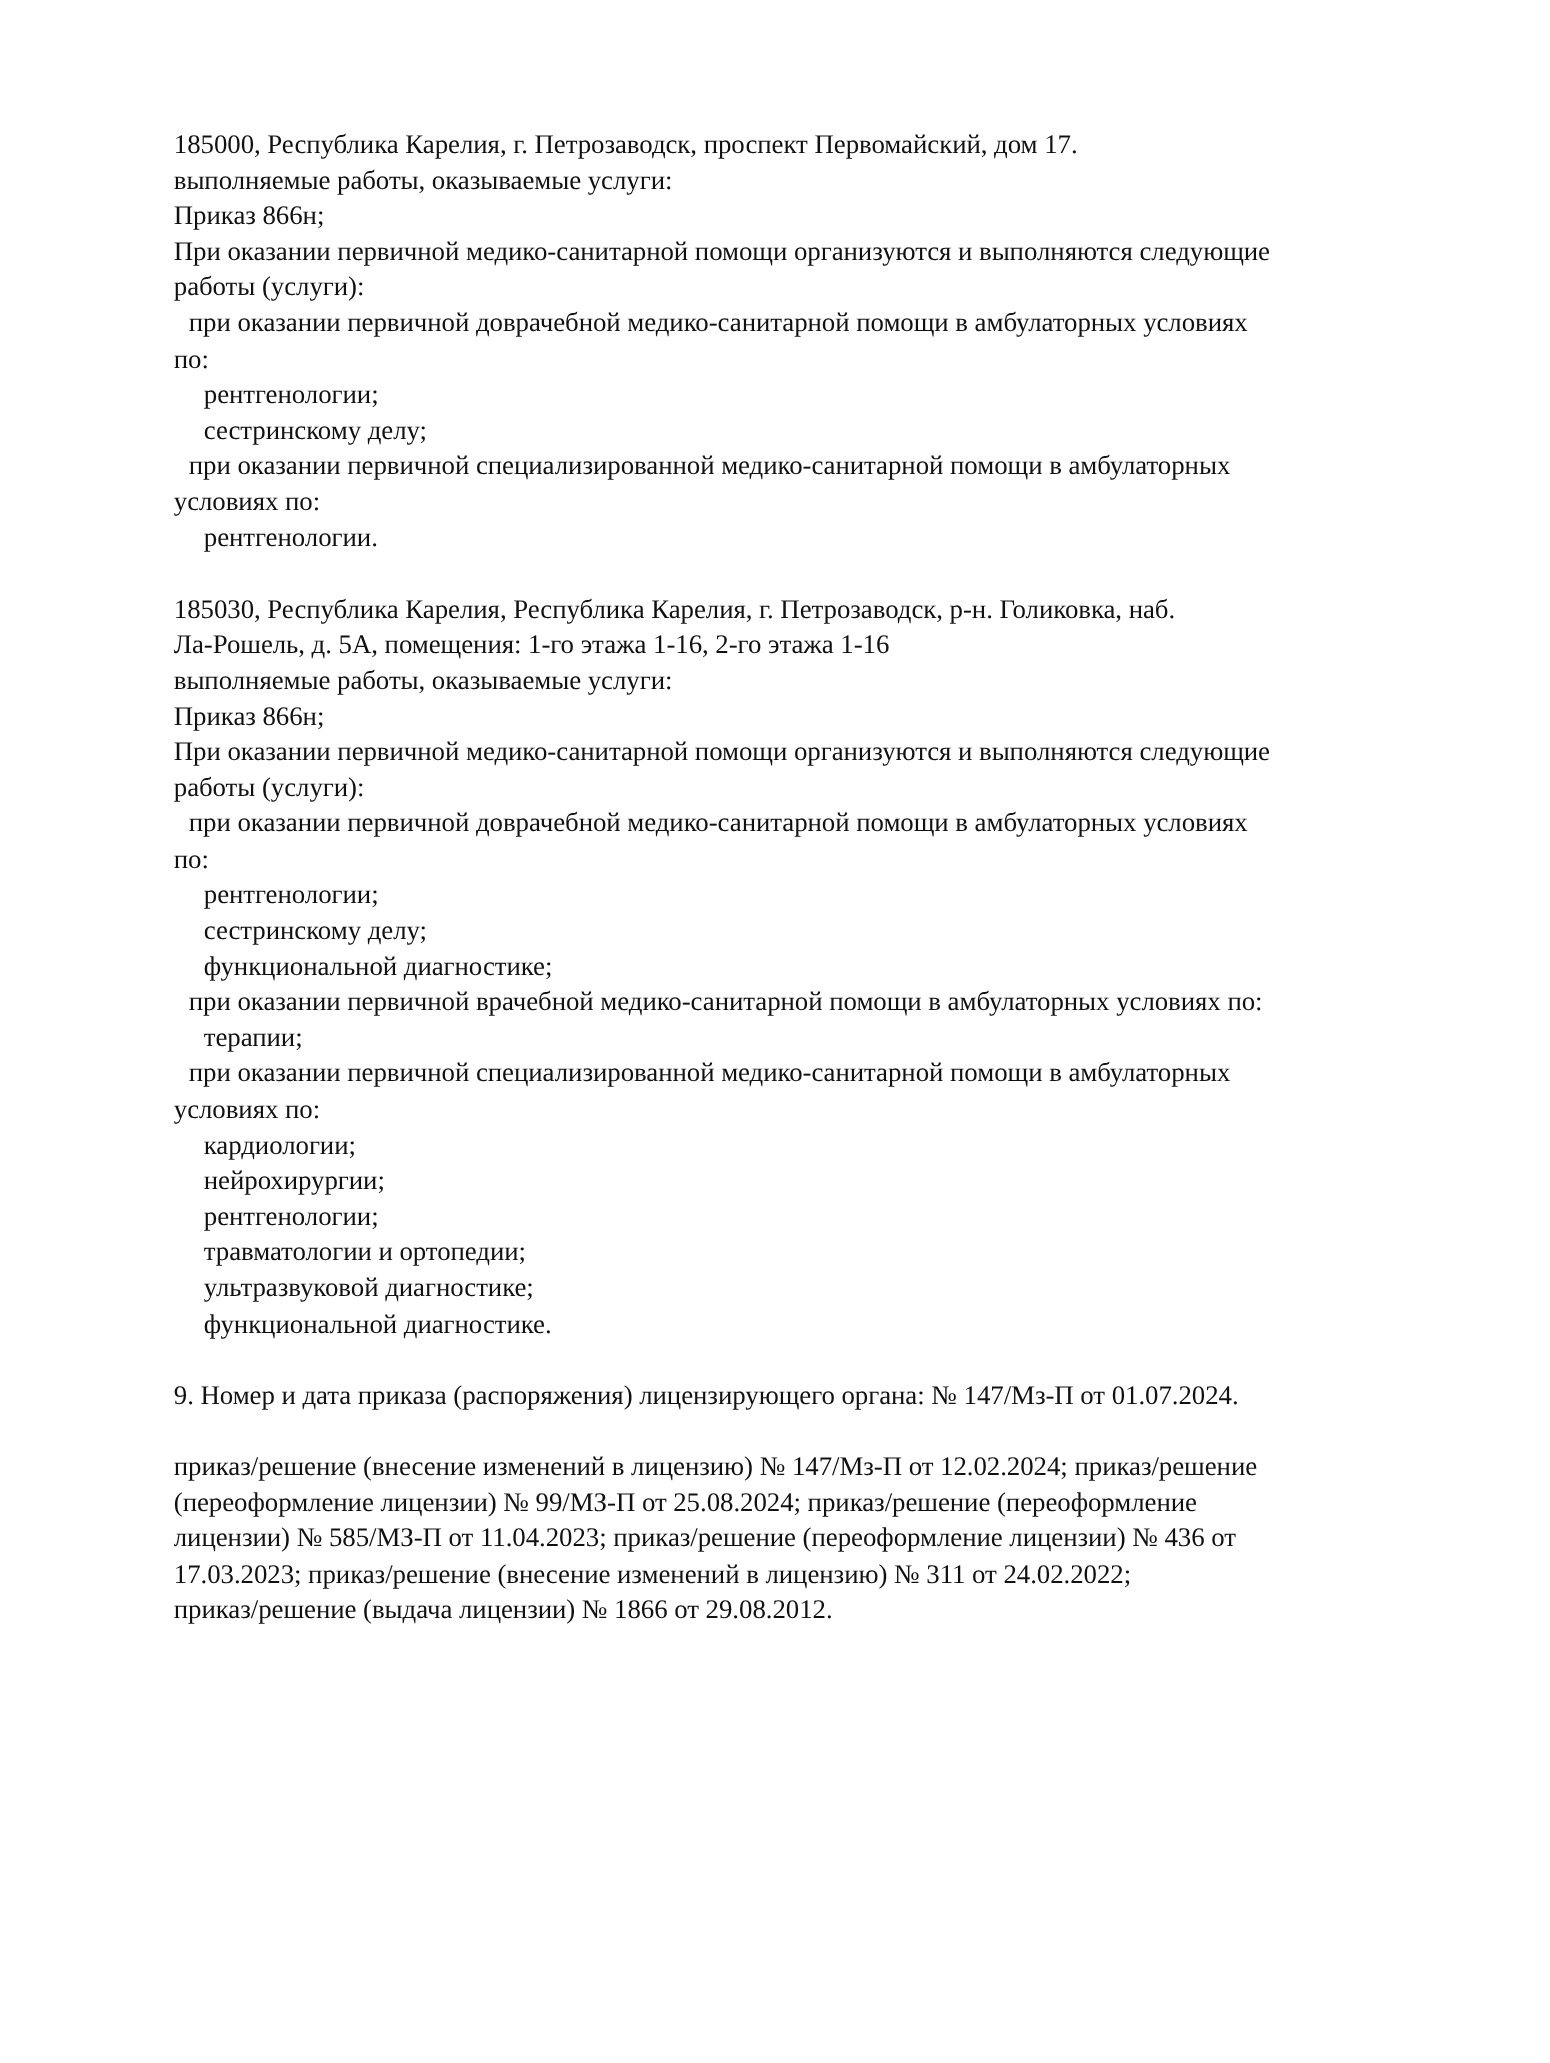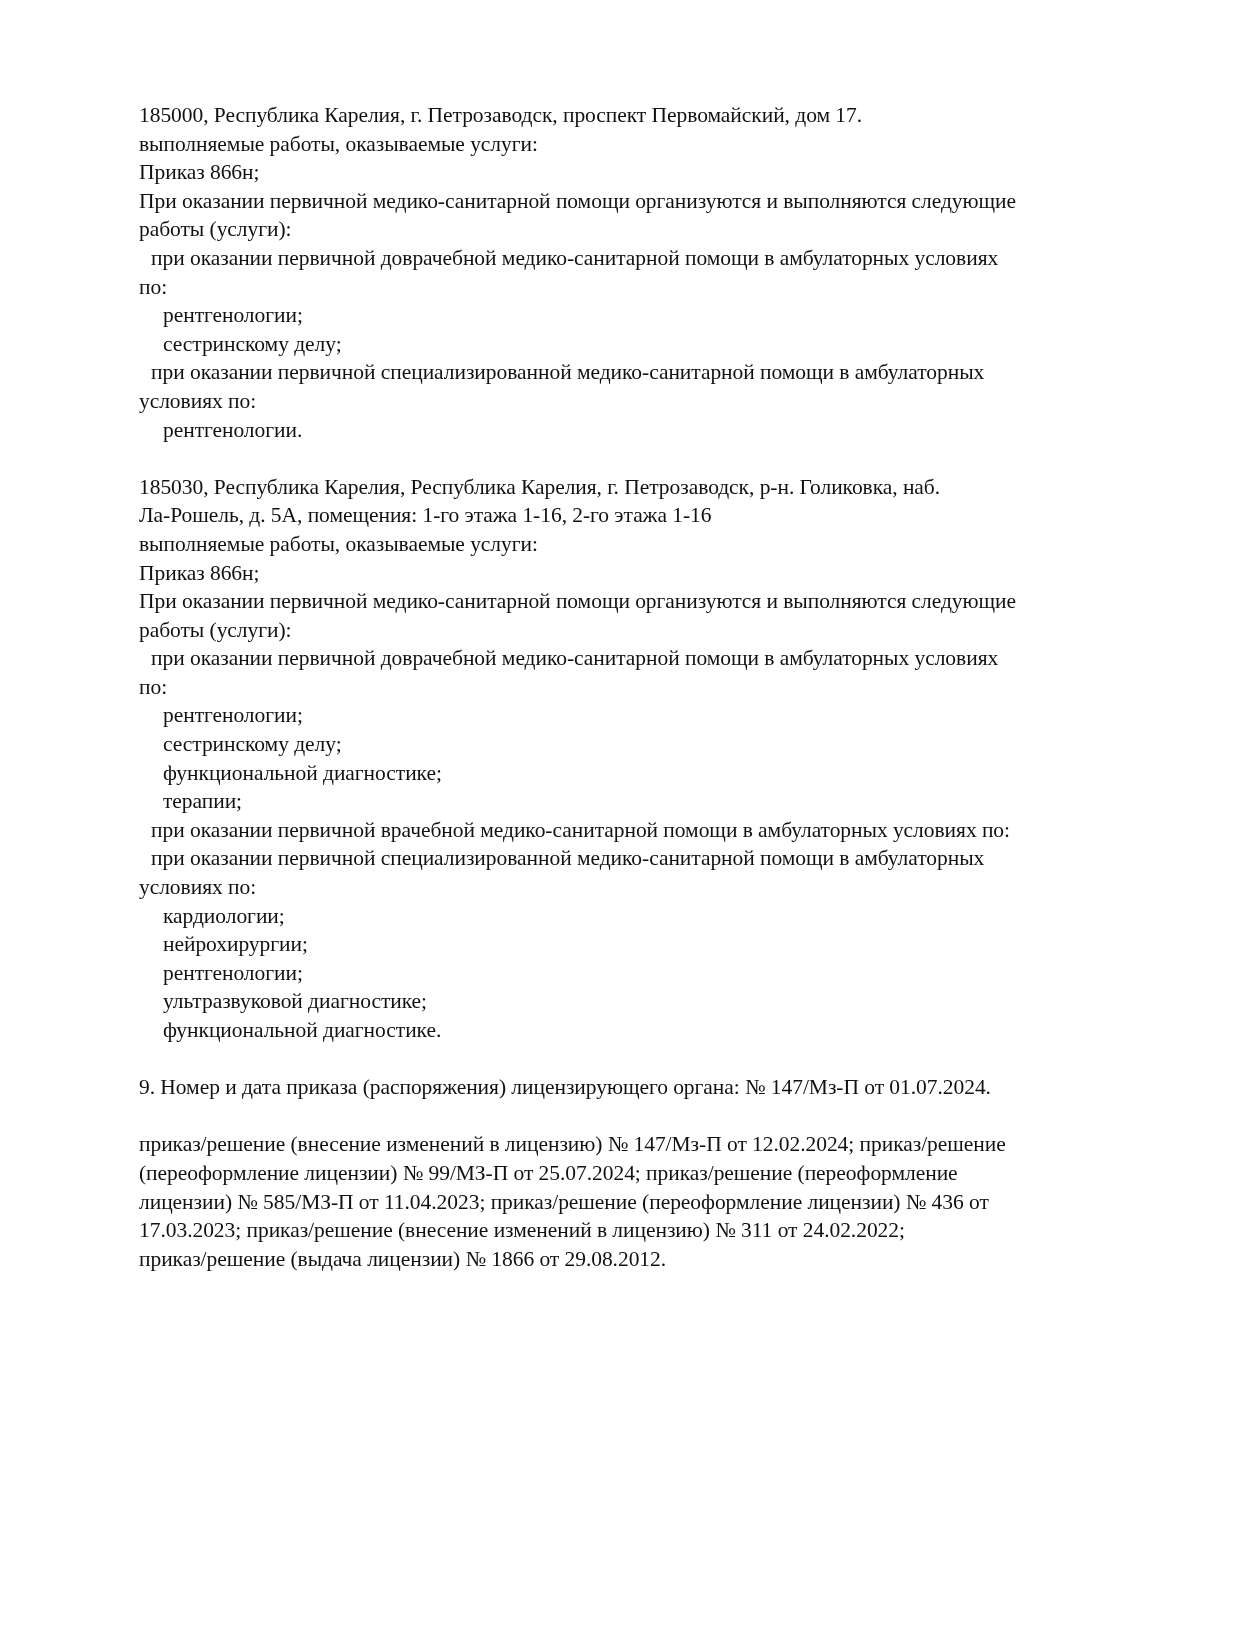--- a/index.html
+++ b/index.html
@@ -52,42 +52,43 @@
       <span class="line">Приказ 866н;</span>
       <span class="line">При оказании первичной медико-санитарной помощи организуются и выполняются следующие</span>
       <span class="line">работы (услуги):</span>
 
       <span class="line i1">при оказании первичной доврачебной медико-санитарной помощи в амбулаторных условиях</span>
       <span class="line">по:</span>
       <span class="line i2">рентгенологии;</span>
       <span class="line i2">сестринскому делу;</span>
       <span class="line i2">функциональной диагностике;</span>
 
+      <span class="line i1">при оказании первичной врачебной медико-санитарной помощи в амбулаторных условиях по:</span>
       <span class="line i2">терапии;</span>
-      <span class="line i1">при оказании первичной врачебной медико-санитарной помощи в амбулаторных условиях по:</span>
 
       <span class="line i1">при оказании первичной специализированной медико-санитарной помощи в амбулаторных</span>
       <span class="line">условиях по:</span>
       <span class="line i2">кардиологии;</span>
       <span class="line i2">нейрохирургии;</span>
       <span class="line i2">рентгенологии;</span>
+      <span class="line i2">травматологии и ортопедии;</span>
       <span class="line i2">ультразвуковой диагностике;</span>
       <span class="line i2">функциональной диагностике.</span>
     </div>
 
     <div class="gap"></div>
 
     <div class="section">
       <span class="line">9. Номер и дата приказа (распоряжения) лицензирующего органа: № 147/Мз-П от 01.07.2024.</span>
     </div>
 
     <div class="gap"></div>
 
     <div class="section">
       <span class="line">приказ/решение (внесение изменений в лицензию) № 147/Мз-П от 12.02.2024; приказ/решение</span>
-      <span class="line">(переоформление лицензии) № 99/МЗ-П от 25.07.2024; приказ/решение (переоформление</span>
+      <span class="line">(переоформление лицензии) № 99/МЗ-П от 25.08.2024; приказ/решение (переоформление</span>
       <span class="line">лицензии) № 585/МЗ-П от 11.04.2023; приказ/решение (переоформление лицензии) № 436 от</span>
       <span class="line">17.03.2023; приказ/решение (внесение изменений в лицензию) № 311 от 24.02.2022;</span>
       <span class="line">приказ/решение (выдача лицензии) № 1866 от 29.08.2012.</span>
     </div>
 
   </div>
 </div>
 
 </body></html>

